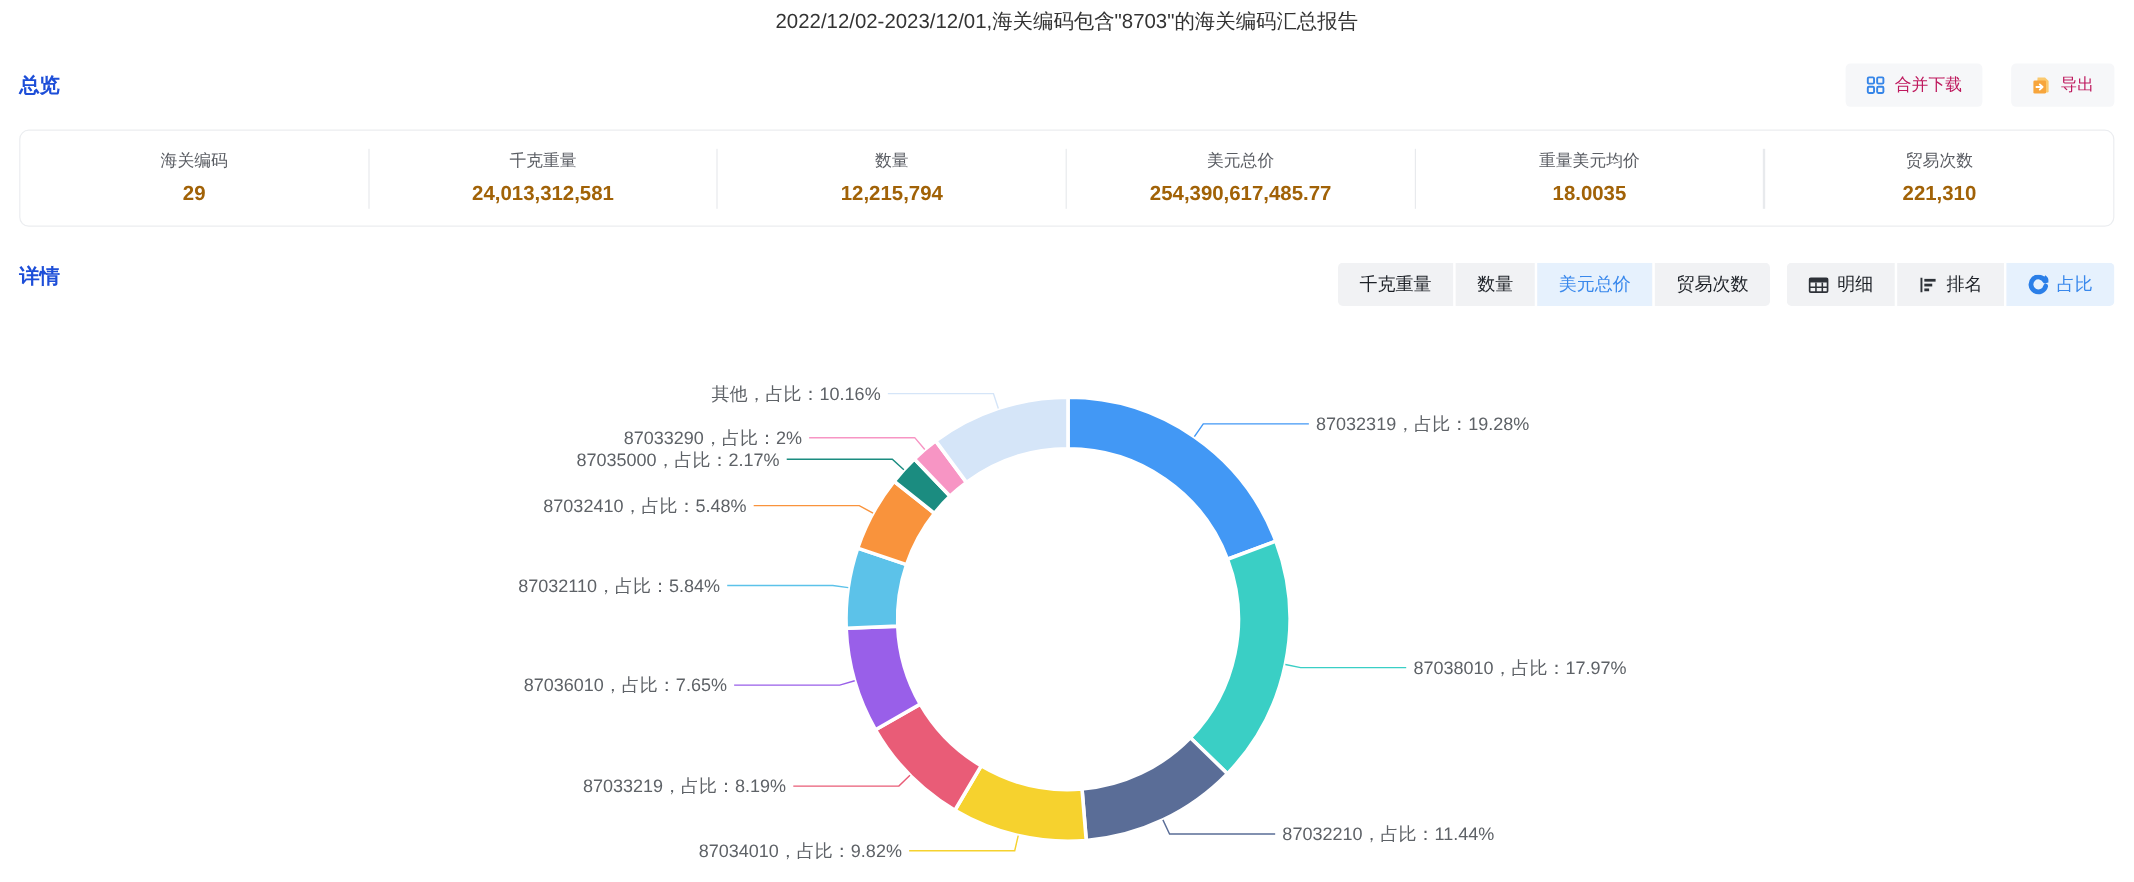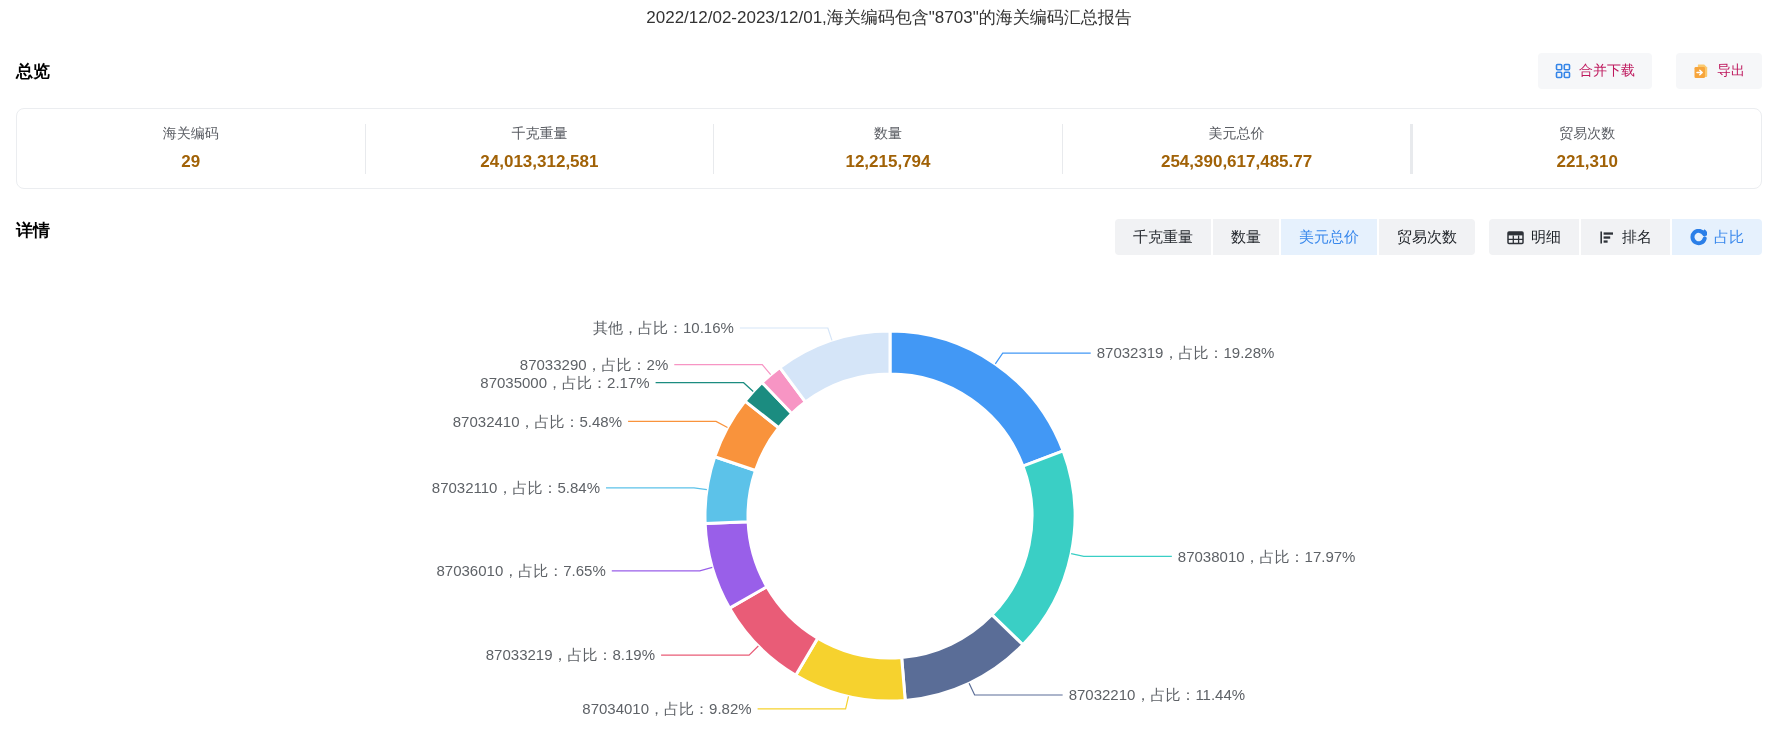--- a/index.html
+++ b/index.html
@@ -2,28 +2,28 @@
 <html><head>
 <meta charset="utf-8">
 <style>
   * { box-sizing: border-box; margin: 0; padding: 0; }
   html, body { width: 1778px; height: 735px; overflow: hidden; background: #fff;
     font-family: "Liberation Sans", sans-serif; }
   .page-title { text-align: center; padding-top: 6px; font-size: 17px; color: #333; }
 
   .section-row { display: flex; justify-content: space-between; align-items: center;
     margin: 22px 16px 0 16px; height: 40px; }
-  .section-heading { font-size: 17px; font-weight: bold; color: #000000; }
+  .section-heading { font-size: 17px; font-weight: bold; color: #1d4ed8; }
   .actions { display: flex; gap: 24px; }
   .btn { display: inline-flex; align-items: center; gap: 8px; height: 36px; padding: 0 17px;
     background: #f6f7f9; border: none; border-radius: 4px; font-size: 14px; color: #be185d;
     cursor: pointer; font-family: inherit; }
 
   .stats-card { margin: 17px 16px 0 16px; height: 81px; border: 1px solid #ebedf0;
-    border-radius: 8px; display: flex; align-items: center; background: #fff; }
+    border-radius: 8px; display: flex; align-items: center; background: #fff; justify-content: center; }
   .stat { flex: 1; text-align: center; }
   .stat-label { font-size: 14px; color: #5a5d63; margin-bottom: 9px; }
   .stat-value { font-size: 17px; font-weight: bold; color: #a16207; }
   .stat-divider { width: 1px; height: 50px; background: #e8eaed; }
 
   .detail-row { display: flex; justify-content: space-between; align-items: flex-start;
     margin: 30px 16px 0 16px; gap: 34px; }
   .tab-groups { display: flex; gap: 14px; }
   .tab-group { display: flex; border-radius: 4px; overflow: hidden; }
   .tab { display: inline-flex; align-items: center; gap: 7px; height: 36px; padding: 0 18px;
@@ -83,20 +83,24 @@
   <div class="stat">
     <div class="stat-label">数量</div>
     <div class="stat-value">12,215,794</div>
   </div>
   <div class="stat-divider"></div>
   <div class="stat">
     <div class="stat-label">美元总价</div>
     <div class="stat-value">254,390,617,485.77</div>
   </div>
   <div class="stat-divider"></div>
+  <div class="stat">
+    <div class="stat-label">重量美元均价</div>
+    <div class="stat-value">18.0035</div>
+  </div>
   <div class="stat-divider"></div>
   <div class="stat-divider"></div>
   <div class="stat">
     <div class="stat-label">贸易次数</div>
     <div class="stat-value">221,310</div>
   </div>
 </div>
 
 <div class="detail-row">
   <div class="section-heading">详情</div>

